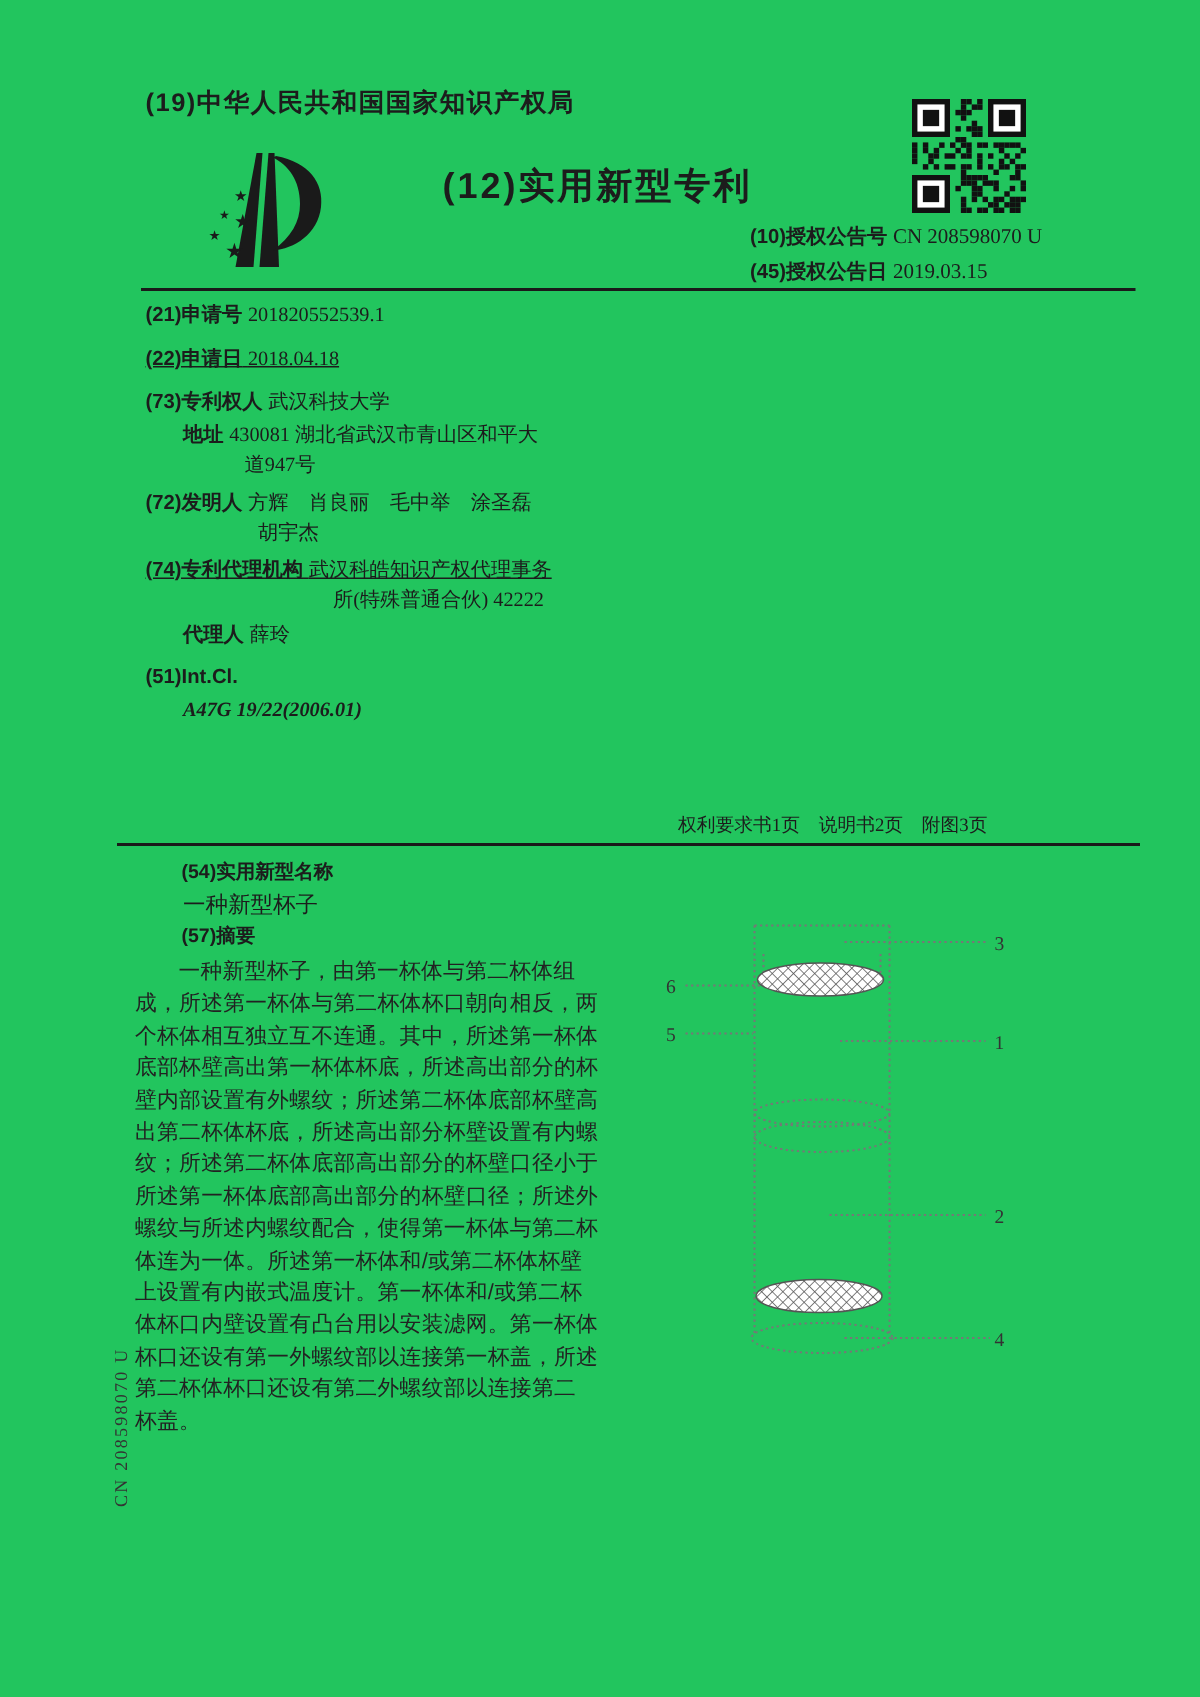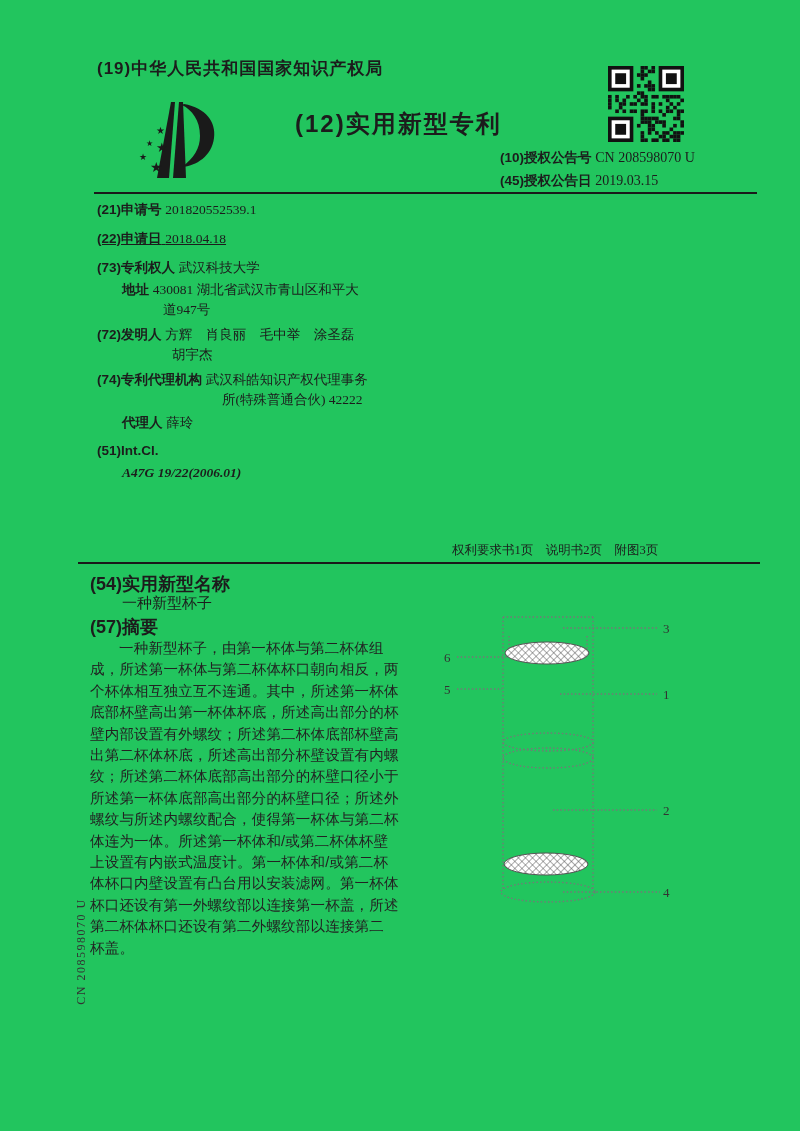--- a/index.html
+++ b/index.html
@@ -13,21 +13,21 @@
   .val { font-family:"Liberation Serif", serif; }
   .office-line { font-size:17px; font-weight:700; letter-spacing:1px; }
   .doc-title { font-size:24px; font-weight:700; letter-spacing:2px; }
   .pub-line { font-size:13.5px; line-height:23px; white-space:nowrap; }
   .pub-line .val { font-size:14px; }
   .rule { background:#1a1a1a; height:2px; }
   .bib { width:350px; font-size:13.5px; }
   .bib .row { white-space:nowrap; line-height:20px; }
   .bib .cont { white-space:nowrap; line-height:20px; }
   .pages-line { font-size:12.5px; font-family:"Liberation Serif", serif; white-space:nowrap; }
-  .sec-label { font-size:18px; font-weight:700; }
+  .sec-label { font-size:13px; font-weight:700;margin-left:31px; }
   .invention-title { font-size:15px; font-family:"Liberation Serif", serif; }
   .abstract { width:340px; font-size:14.5px; font-family:Liberation Sans, sans-serif; color:#222; }
   .abstract .aline { line-height:21.4px; white-space:nowrap; letter-spacing:0.2px; }
   .abstract .aline.first { text-indent:29px; }
   .side-code {
     width:132px; text-align:center; transform:rotate(-90deg);
     font-family:"Liberation Serif", serif; font-size:12px; letter-spacing:1.5px; color:#333;
     white-space:nowrap;
   }
   .intcl-val { font-style:italic; font-weight:700; }
@@ -213,21 +213,21 @@
     <div class="cont" style="padding-left:25px; margin-top:2px;">
       <span class="lbl">地址</span>
       <span class="val">430081 湖北省武汉市青山区和平大</span>
     </div>
     <div class="cont val" style="padding-left:66px;">道947号</div>
     <div class="row" style="margin-top:5px;">
       <span class="lbl">(72)发明人</span>
       <span class="val">方辉　肖良丽　毛中举　涂圣磊</span>
     </div>
     <div class="cont val" style="padding-left:75px;">胡宇杰</div>
-    <div class="row" style="margin-top:5px;">
+    <div class="row" style="margin-top:5px;text-decoration:underline;">
       <span class="lbl">(74)专利代理机构</span>
       <span class="val">武汉科皓知识产权代理事务</span>
     </div>
     <div class="cont val" style="padding-left:125px;">所(特殊普通合伙) 42222</div>
     <div class="cont" style="padding-left:25px; margin-top:3px;">
       <span class="lbl">代理人</span>
       <span class="val">薛玲</span>
     </div>
     <div class="row lbl" style="margin-top:8px;">(51)Int.Cl.</div>
     <div class="cont val intcl-val" style="padding-left:25px; margin-top:2px;">A47G 19/22(2006.01)</div>

